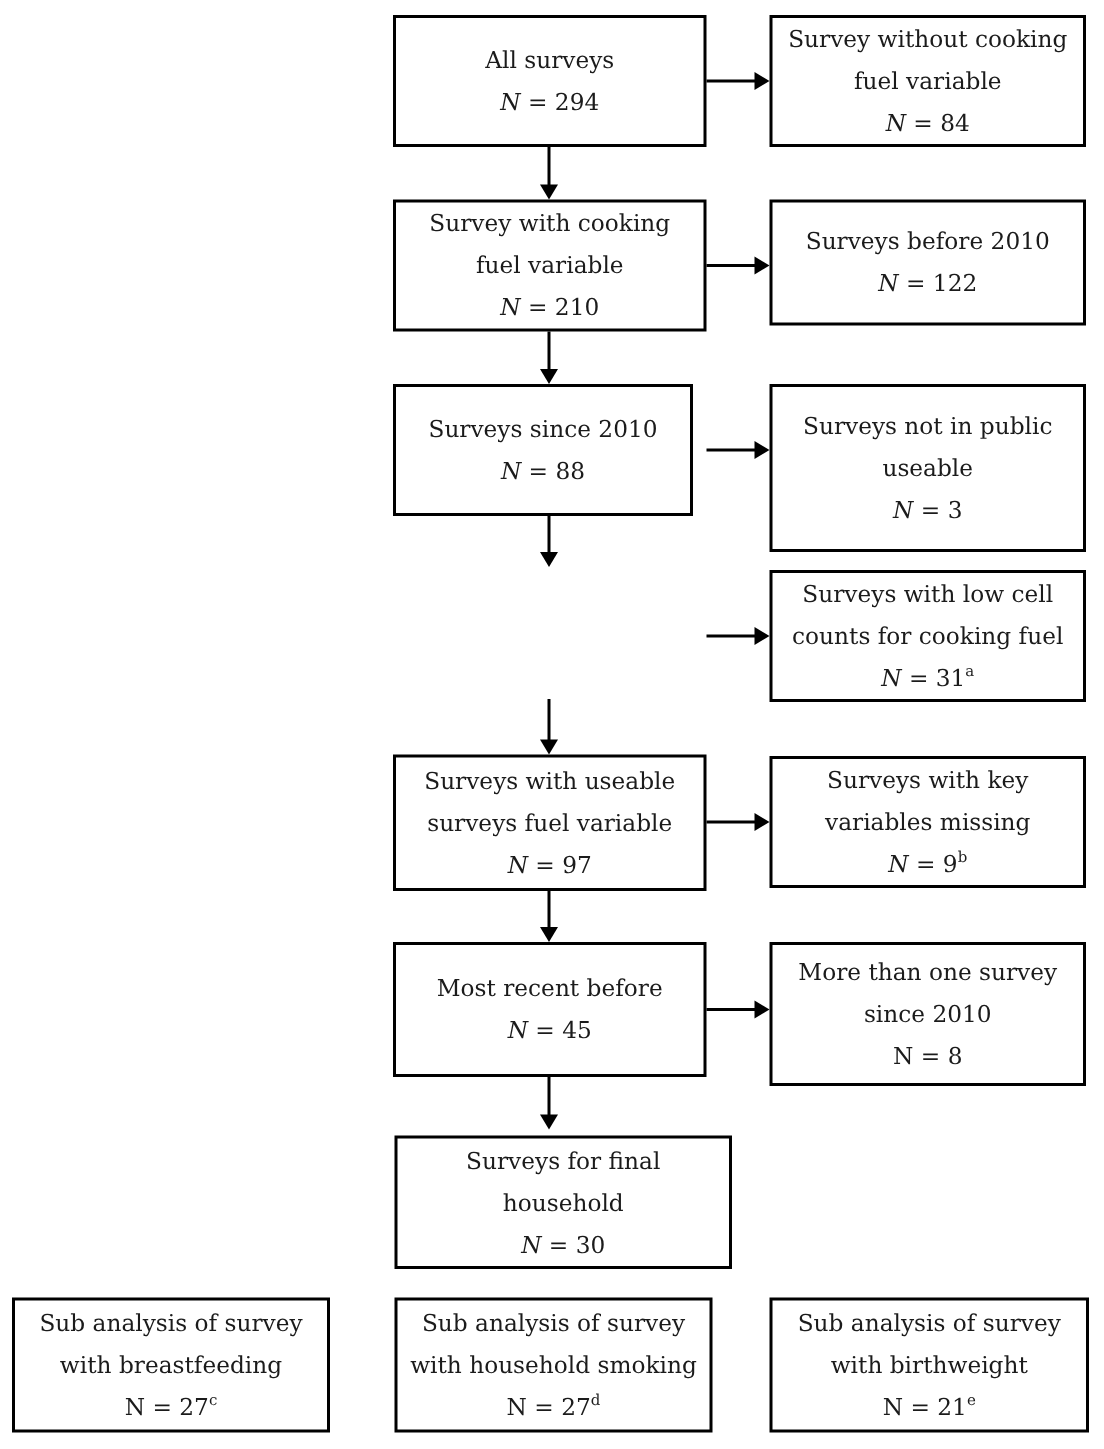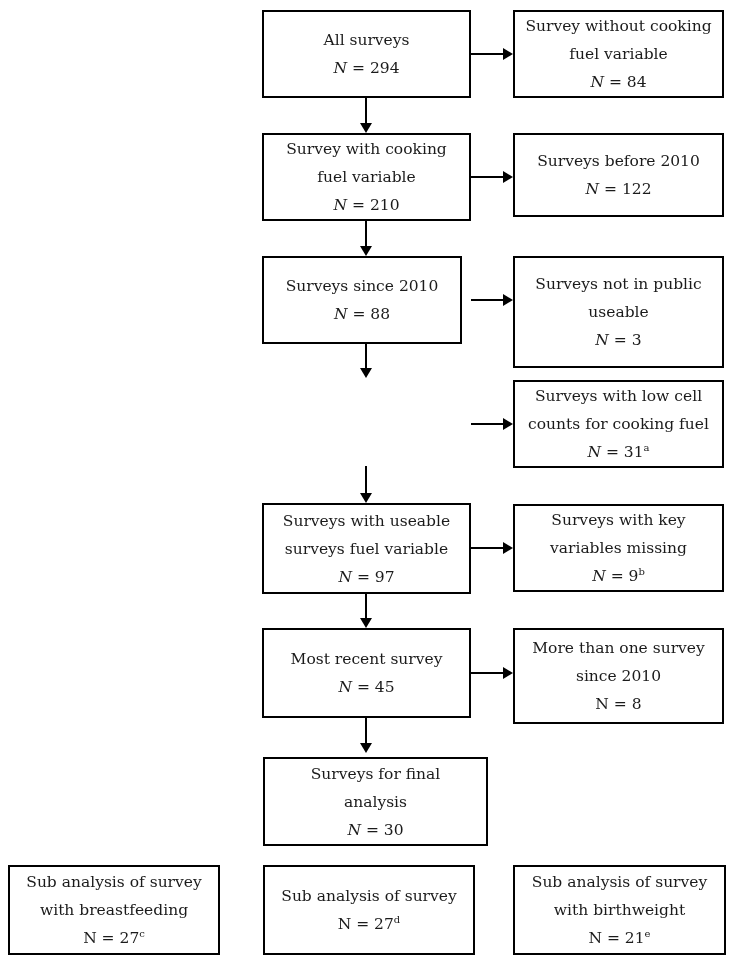--- a/index.html
+++ b/index.html
@@ -50,27 +50,27 @@
   </div>
 
 
   <div class="box" style="left:262px;top:503px;width:209px;height:91px">
     <div class="bl">Surveys with useable</div>
     <div class="bl">surveys fuel variable</div>
     <div class="bl"><span class="nit">N</span><span> = 97</span><sup></sup></div>
   </div>
 
   <div class="box" style="left:262px;top:628px;width:209px;height:90px">
-    <div class="bl">Most recent survey</div>
+    <div class="bl">Most recent before</div>
     <div class="bl"><span class="nit">N</span><span> = 45</span><sup></sup></div>
   </div>
 
   <div class="box" style="left:263px;top:757px;width:225px;height:89px">
     <div class="bl">Surveys for final</div>
-    <div class="bl">analysis</div>
+    <div class="bl">household</div>
     <div class="bl"><span class="nit">N</span><span> = 30</span><sup></sup></div>
   </div>
 
   <div class="box" style="left:513px;top:10px;width:211px;height:88px">
     <div class="bl">Survey without cooking</div>
     <div class="bl">fuel variable</div>
     <div class="bl"><span class="nit">N</span><span> = 84</span><sup></sup></div>
   </div>
 
   <div class="box" style="left:513px;top:133px;width:211px;height:84px">
@@ -103,20 +103,21 @@
   </div>
 
   <div class="box" style="left:8px;top:865px;width:212px;height:90px">
     <div class="bl">Sub analysis of survey</div>
     <div class="bl">with breastfeeding</div>
     <div class="bl"><span class="nup">N</span><span> = 27</span><sup>c</sup></div>
   </div>
 
   <div class="box" style="left:263px;top:865px;width:212px;height:90px">
     <div class="bl">Sub analysis of survey</div>
+    <div class="bl">with household smoking</div>
     <div class="bl"><span class="nup">N</span><span> = 27</span><sup>d</sup></div>
   </div>
 
   <div class="box" style="left:513px;top:865px;width:213px;height:90px">
     <div class="bl">Sub analysis of survey</div>
     <div class="bl">with birthweight</div>
     <div class="bl"><span class="nup">N</span><span> = 21</span><sup>e</sup></div>
   </div>
 
   <div class="varrow" style="left:360px;top:98px;height:35px"></div>

